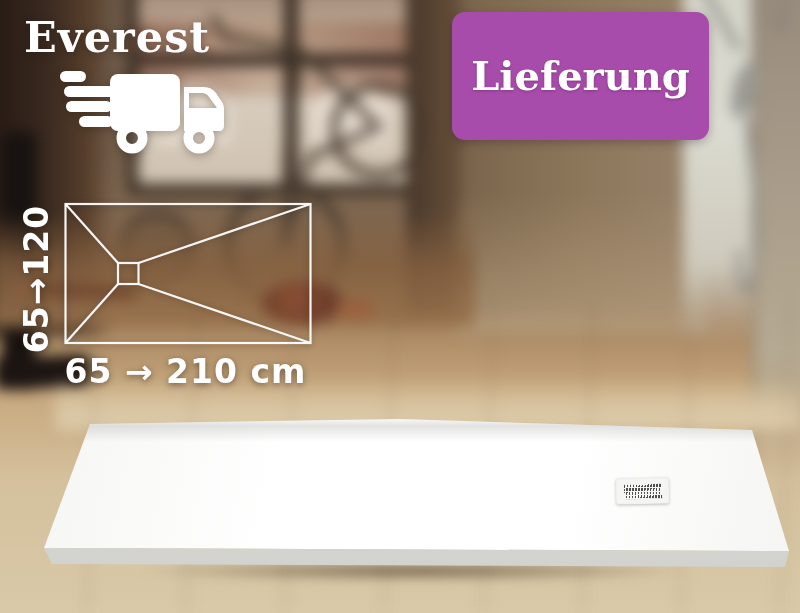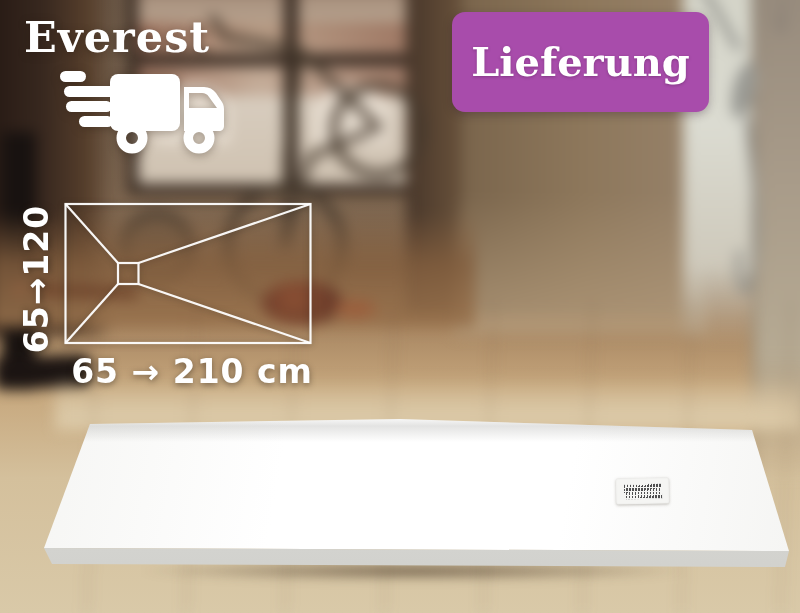--- a/index.html
+++ b/index.html
@@ -77,32 +77,32 @@
       background-image:
         repeating-linear-gradient(0deg,#f5f5f3 0 1px,rgba(245,245,243,0) 1px 3.6px),
         repeating-linear-gradient(96deg,#4f4f50 0 1.4px,rgba(0,0,0,0) 1.4px 2.95px);}
 
   
   .brand{left:24px;top:12px;color:#fff;
       font-family:"DejaVu Serif",serif;font-weight:700;font-size:43px;letter-spacing:1px;
       text-shadow:0 2px 8px rgba(40,25,15,.45);}
   .truck{left:48px;top:62px;filter:drop-shadow(0 2px 5px rgba(40,25,15,.35));}
 
-  .badge{left:452px;top:12px;width:257px;height:100px;border-radius:13px;
+  .badge{left:452px;top:12px;width:257px;height:128px;border-radius:13px;
       background:#a84cab;box-shadow:0 3px 10px rgba(40,20,40,.3);
       display:flex;flex-direction:row;align-items:center;justify-content:center;gap:9px;
       font-family:"DejaVu Serif",serif;font-weight:700;color:#fff;}
   .badge .line{font-size:40px;line-height:1;text-shadow:0 1px 3px rgba(60,20,60,.35);}
 
   .diagram{left:55px;top:194px;filter:drop-shadow(0 1px 3px rgba(40,30,20,.4));}
   .dim-label{color:#fff;font-weight:700;font-size:33px;letter-spacing:1px;
       text-shadow:0 2px 6px rgba(40,30,20,.5);white-space:nowrap;}
   .dim-depth{left:-41px;top:261px;width:155px;height:36px;line-height:36px;
       text-align:center;transform:rotate(-90deg);}
-  .dim-width{left:58px;top:352px;width:255px;text-align:right;}
+  .dim-width{left:58px;top:352px;width:255px;text-align:center;}
 </style>
 </head>
 <body>
 
 <div class="stage">
 
   <div class="abs bg-base"></div>
   <div class="abs bg">
     <div class="abs window">
       <div class="abs win-band"></div>

